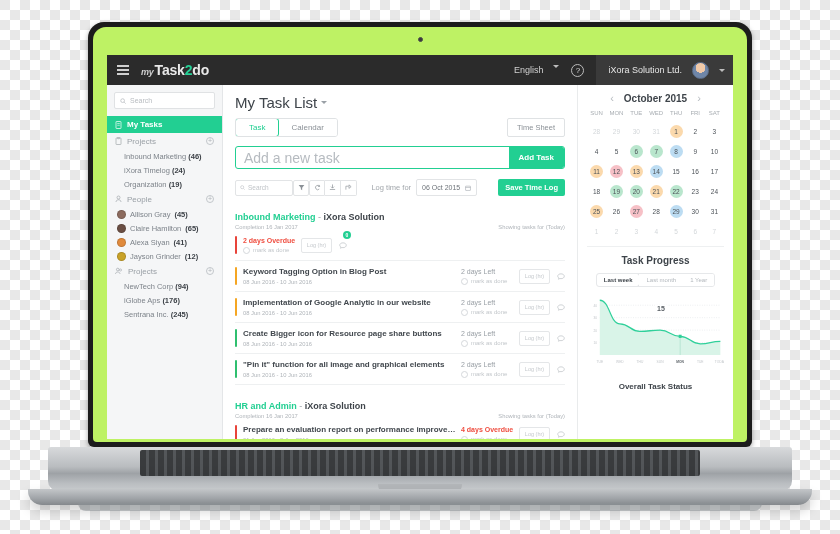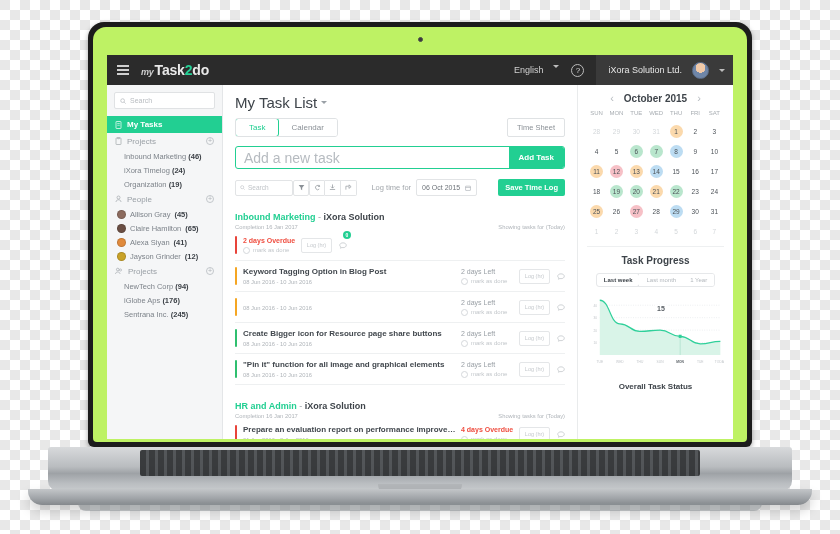--- a/index.html
+++ b/index.html
@@ -430,20 +430,21 @@
                   <div class="chat">
                     <svg width="8" height="8" viewBox="0 0 16 16">
                         <path d="M1.5 6.5c0-3 2.9-4.8 6.5-4.8s6.5 1.8 6.5 4.8-2.9 4.8-6.5 4.8c-.8 0-1.6-.1-2.3-.3L3 12.5l.8-2.2C2.4 9.4 1.5 8.1 1.5 6.5z" fill="none" stroke="#b6bbc0" stroke-width="1.3"></path>
                       </svg>
                   </div>
                 </div>
 
                 <div class="task">
                   <span class="bar" style="background:#f5a623"></span>
                   <div class="t-main">
+                    <div class="t-title">Implementation of Google Analytic in our website</div>
                     <div class="t-dates">08 Jun 2016  -  10 Jun 2016</div>
                   </div>
                   <div class="t-status">
                     <div class="t-due">2 days Left</div>
                     <div class="t-done">
                         <span class="circ"></span>
                         <span>mark as done</span>
                       </div>
                   </div>
                   <div class="loghr">Log (hr)</div>

